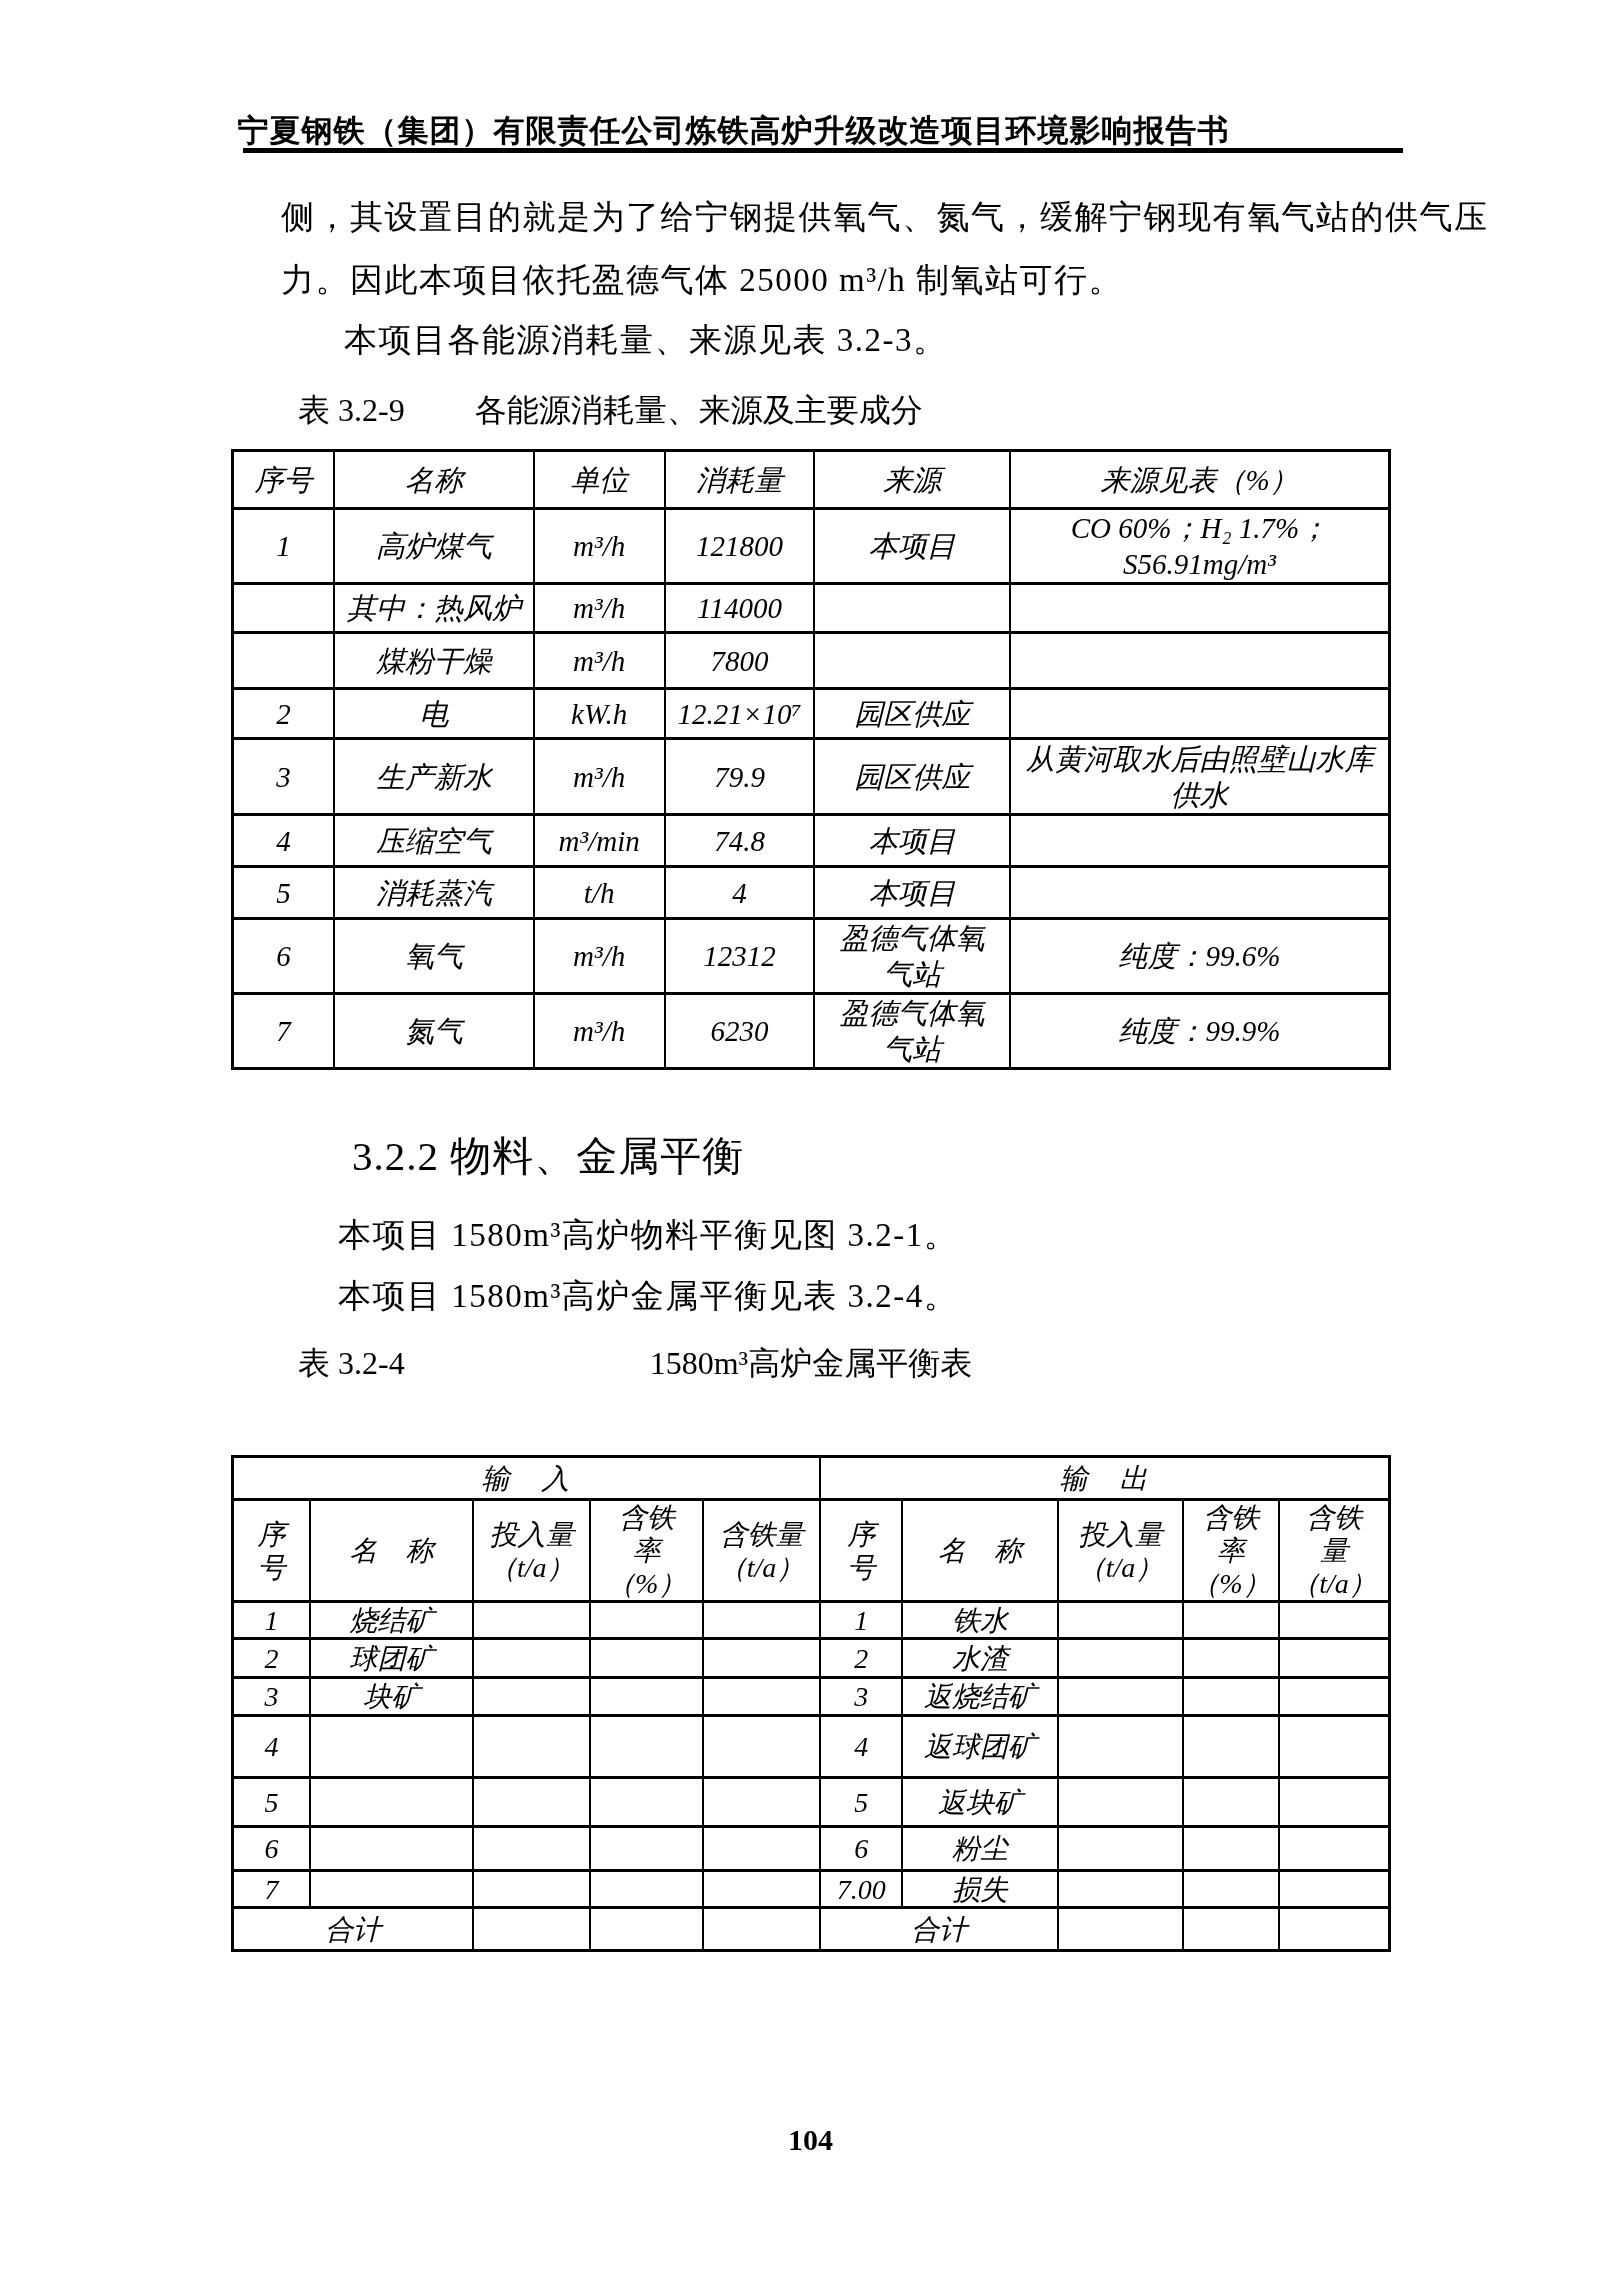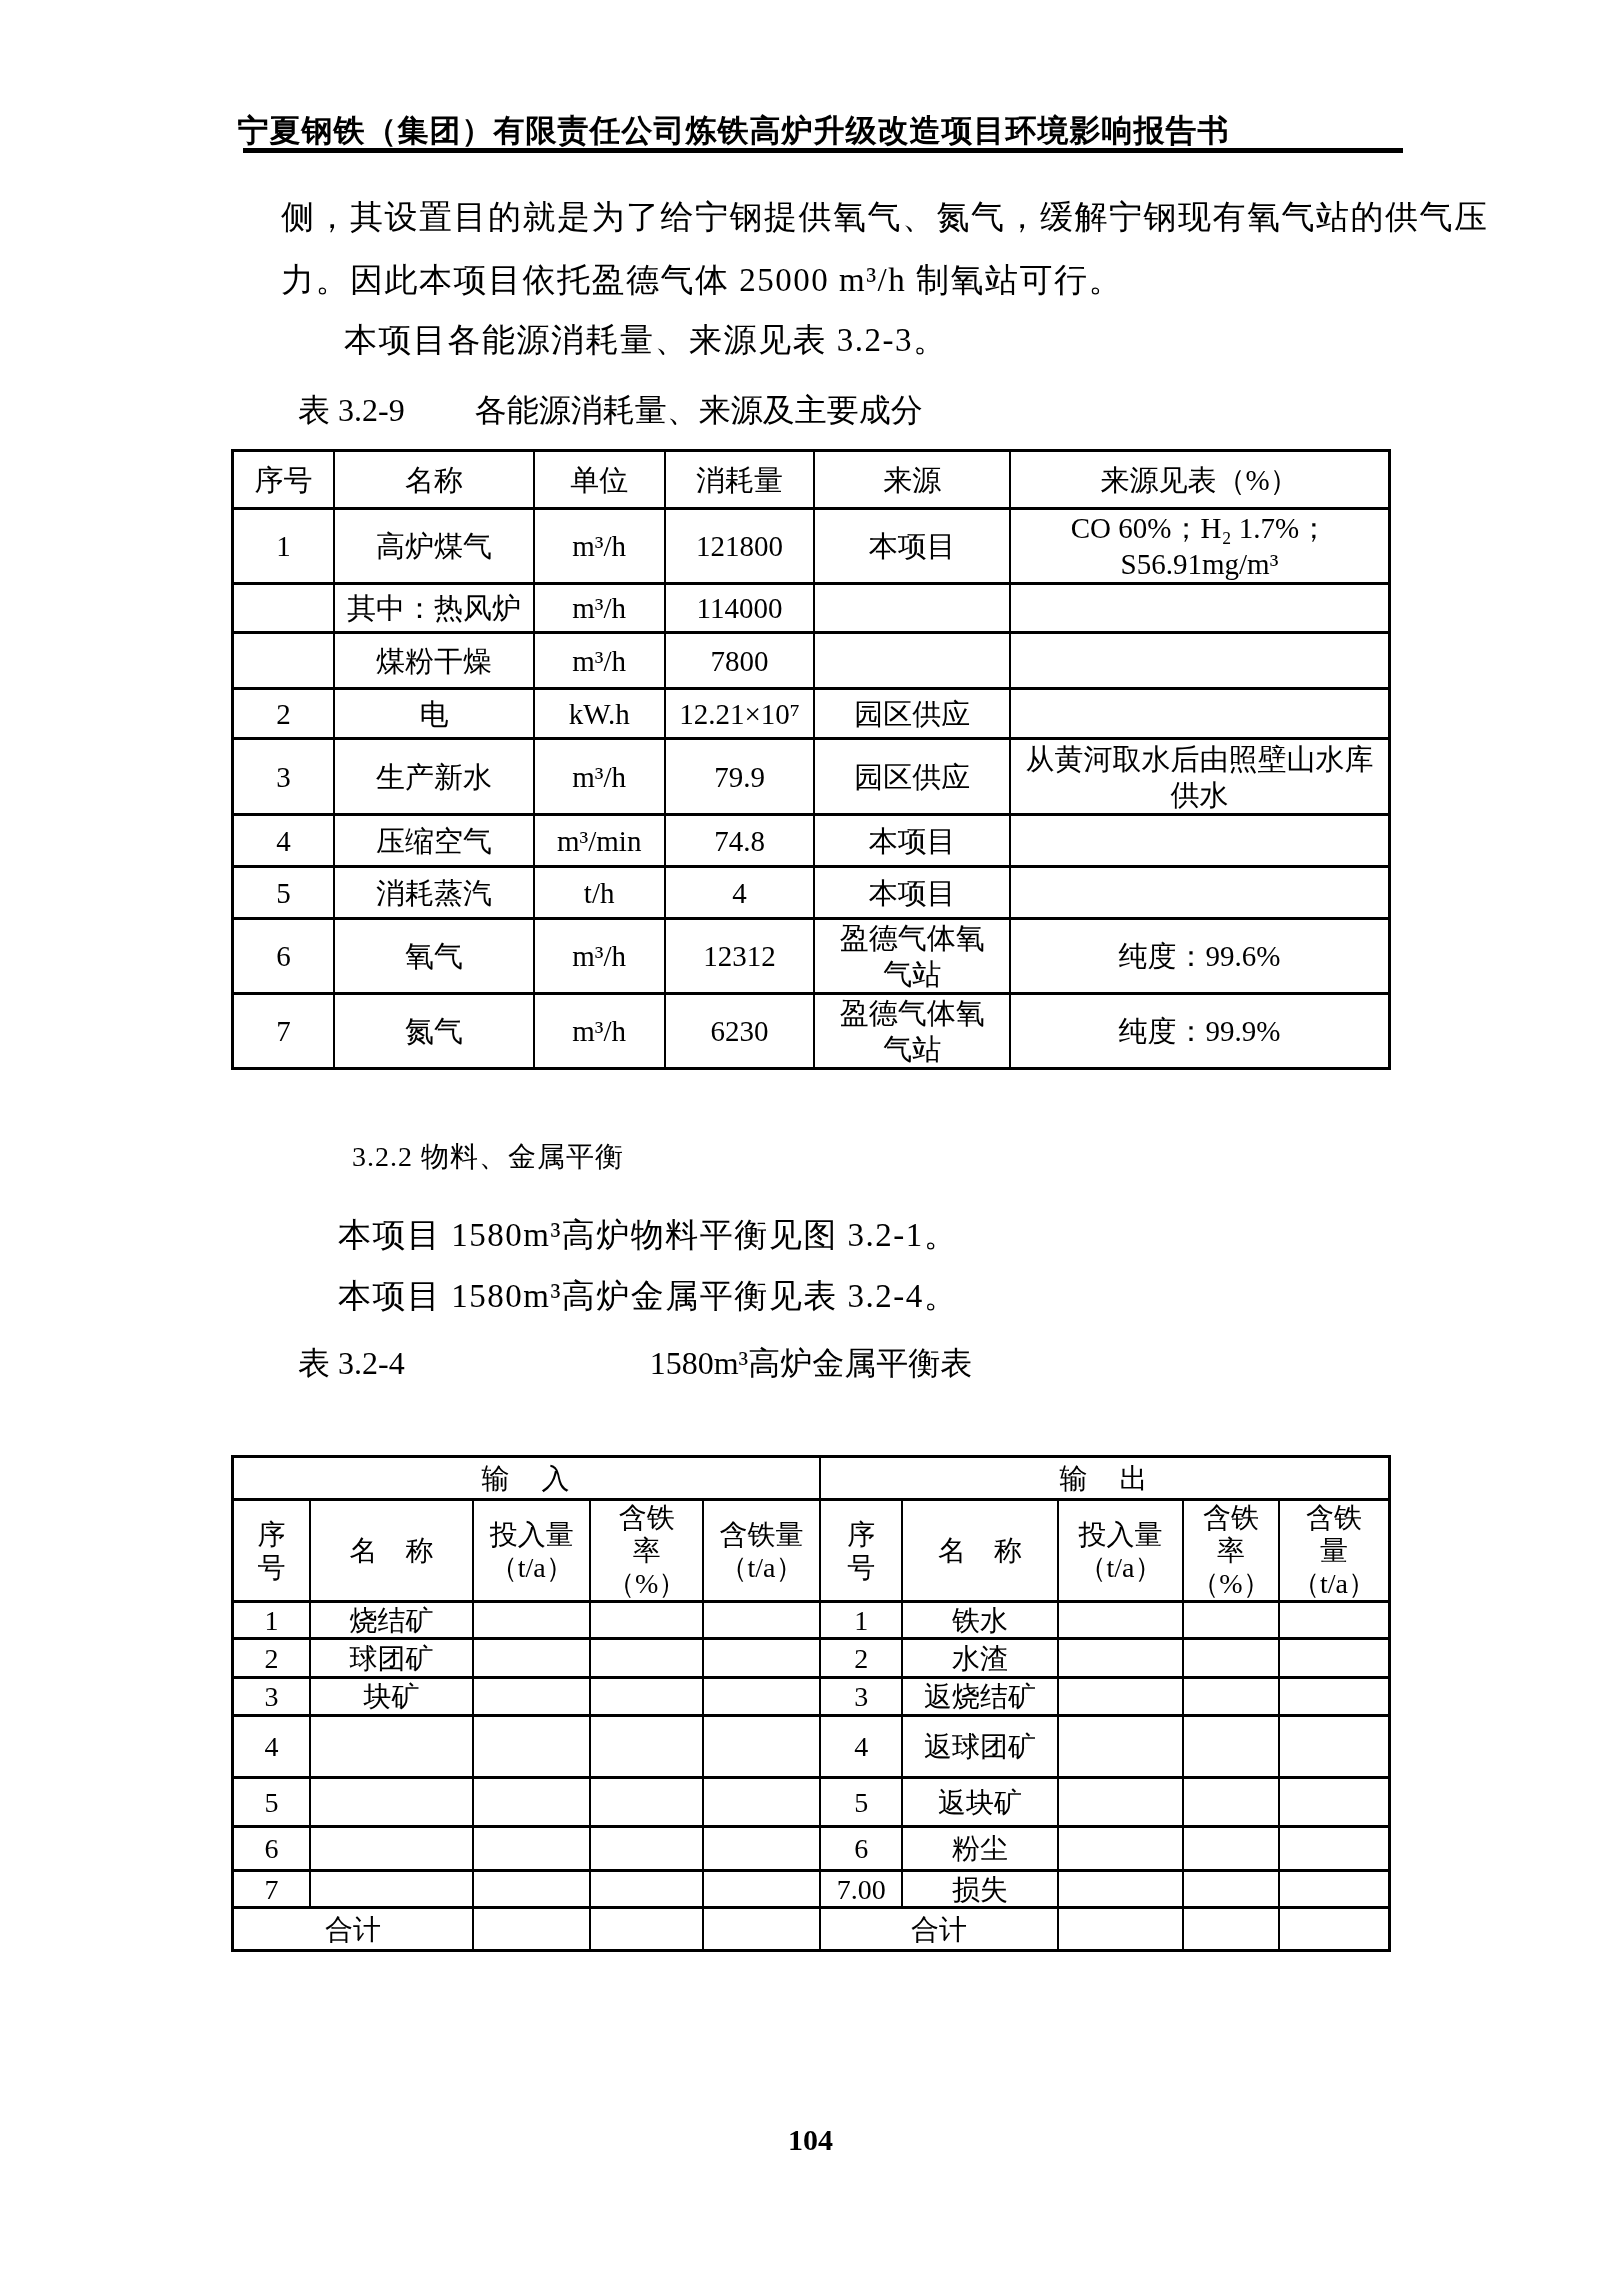--- a/index.html
+++ b/index.html
@@ -26,40 +26,40 @@
     font-size:33px;line-height:39px;letter-spacing:1.5px;white-space:nowrap;margin-left:36px;
   }
   .p1l1{top:198px;left:245px;}
   .p1l2{top:261px;left:245px;}
   .p2{top:321px;left:308px;}
   .caption{display:flex;font-size:32px;white-space:nowrap;}
   .caption1{top:389px;left:298px;}
   .caption1 .cap-title{margin-left:70px;}
   .caption2{top:1342px;left:298px;}
   .caption2 .cap-title{margin-left:245px;text-align:right;}
-  .section-heading{top:1137px;left:316px;font-size:28px;white-space:nowrap;letter-spacing:1px;font-family:Liberation Serif, serif;}
+  .section-heading{top:1137px;left:316px;font-size:41px;white-space:nowrap;letter-spacing:1px;font-family:Liberation Serif, serif;}
   .p3{top:1216px;left:302px;}
   .p4{top:1277px;left:302px;}
   table.doc{
     border-collapse:collapse;
     table-layout:fixed;
     background:#fff;
   }
   table.doc td,table.doc th{
     border:2.9px solid #000;
     border-top-width:3.9px;
     border-bottom-width:3.9px;
     text-align:center;
     vertical-align:middle;
     padding:0 3.9px;
     font-weight:normal;
     white-space:pre-line;
     overflow:hidden;
   }
-  table.doc{border:3.9px solid #000;}
+  table.doc{border:3.9px solid #000;font-style:italic;}
   .t1{top:449px;left:231px;width:1160px;font-size:29px;line-height:36px;}
   .t2{top:1455px;left:231px;width:1160px;font-size:28px;line-height:33px;}
   .t2 .grp{letter-spacing:2px;}
   .page-number{
     top:2123px;left:0;width:1621px;
     text-align:center;font-size:30px;font-weight:bold;
   }
 </style>
 </head>
 <body>

